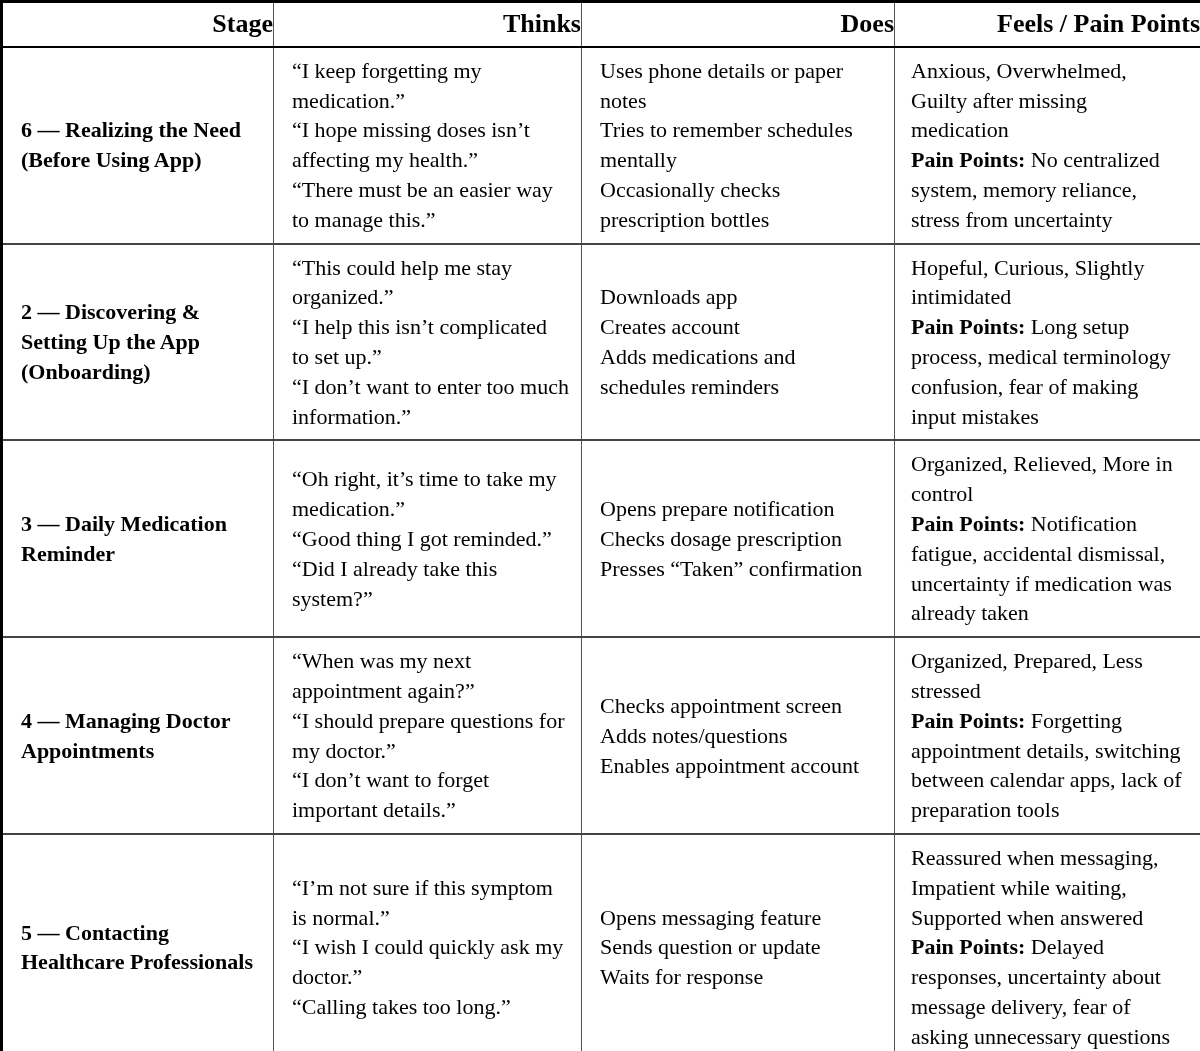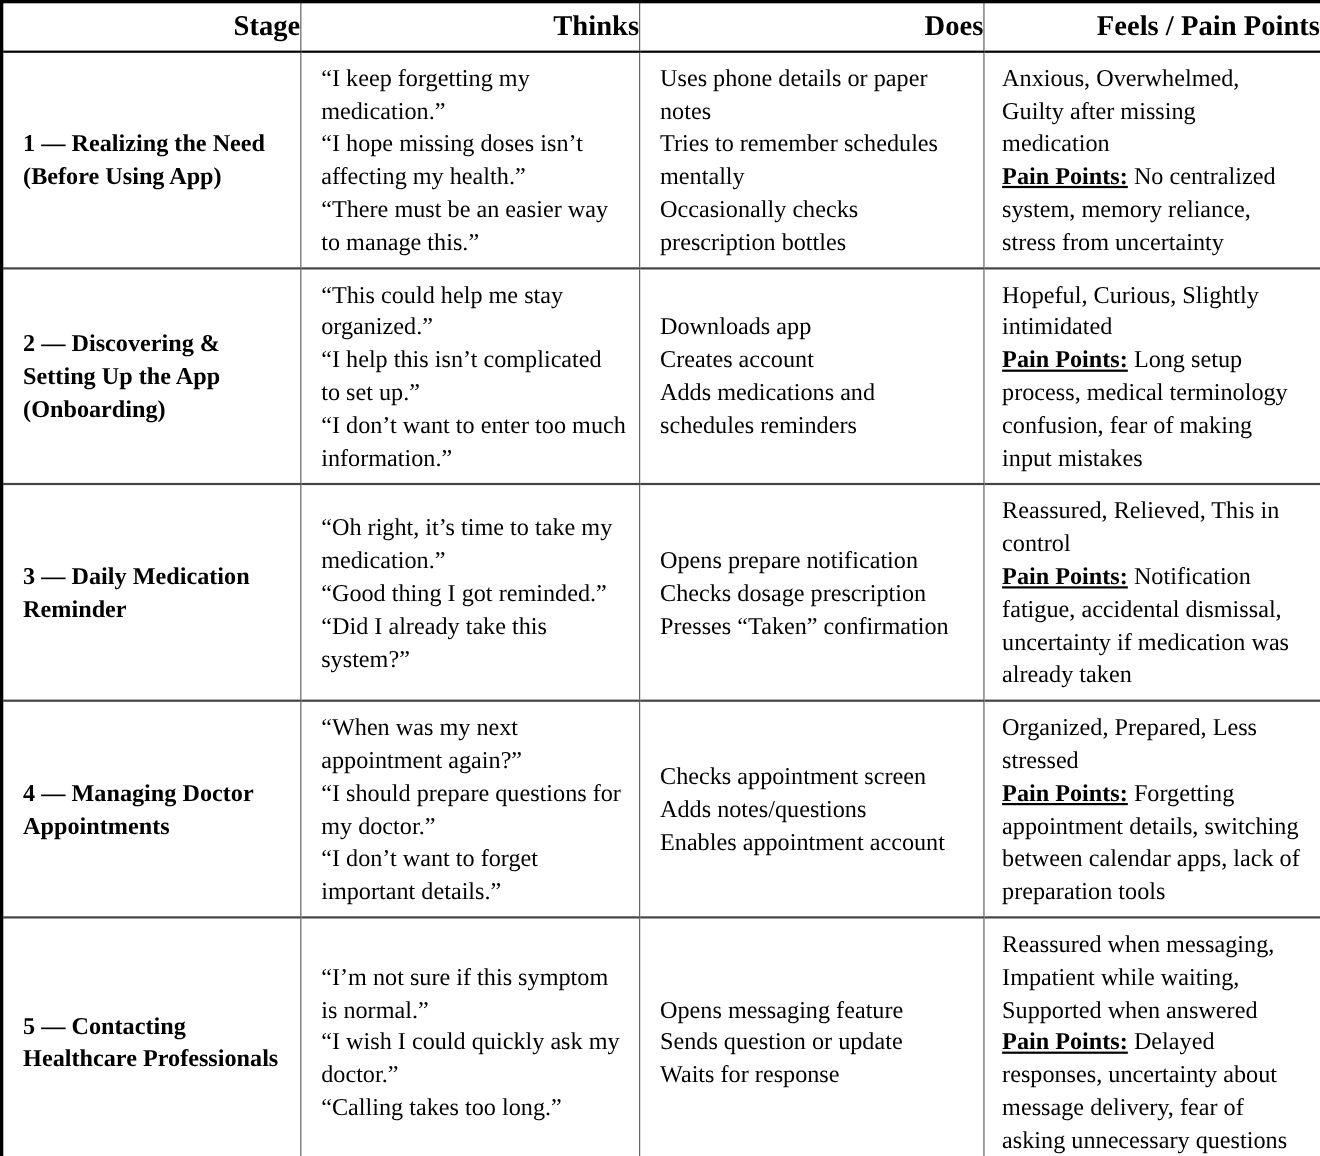--- a/index.html
+++ b/index.html
@@ -63,21 +63,21 @@
     padding-right: 8px;
   }
   td.thinks-cell,
   td.does-cell,
   td.feels-cell {
     padding-left: 18px;
   }
   td.feels-cell { padding-left: 16px; }
 
   .line { display: block; }
-  .pp-label { font-weight: bold; text-decoration: underline; }
+  .pp-label { font-weight: bold; }
   .feels-body { display: block; }
 </style>
 </head>
 <body>
 
 <table id="journey-table">
   <colgroup>
     <col class="c-stage">
       <col class="c-thinks">
       <col class="c-does">
@@ -87,21 +87,21 @@
     <tr>
       <th>Stage</th>
       <th>Thinks</th>
       <th>Does</th>
       <th>Feels / Pain Points</th>
     </tr>
   </thead>
   <tbody>
 
     <tr>
-      <td class="stage-cell">1 — Realizing the Need (Before Using App)</td>
+      <td class="stage-cell">6 — Realizing the Need (Before Using App)</td>
       <td class="thinks-cell">
         <span class="line">“I keep forgetting my medication.”</span>
         <span class="line">“I hope missing doses isn’t affecting my health.”</span>
         <span class="line">“There must be an easier way to manage this.”</span>
       </td>
       <td class="does-cell">
         <span class="line">Uses phone details or paper notes</span>
         <span class="line">Tries to remember schedules mentally</span>
         <span class="line">Occasionally checks prescription bottles</span>
       </td>
@@ -137,21 +137,21 @@
         <span class="line">“Oh right, it’s time to take my medication.”</span>
         <span class="line">“Good thing I got reminded.”</span>
         <span class="line">“Did I already take this system?”</span>
       </td>
       <td class="does-cell">
         <span class="line">Opens prepare notification</span>
         <span class="line">Checks dosage prescription</span>
         <span class="line">Presses “Taken” confirmation</span>
       </td>
       <td class="feels-cell">
-        <span class="feels-body">Reassured, Relieved, This in control</span>
+        <span class="feels-body">Organized, Relieved, More in control</span>
         <span class="pp-label">Pain Points:</span>
         <span>Notification fatigue, accidental dismissal, uncertainty if medication was already taken</span>
       </td>
     </tr>
 
     <tr>
       <td class="stage-cell">4 — Managing Doctor Appointments</td>
       <td class="thinks-cell">
         <span class="line">“When was my next appointment again?”</span>
         <span class="line">“I should prepare questions for my doctor.”</span>

